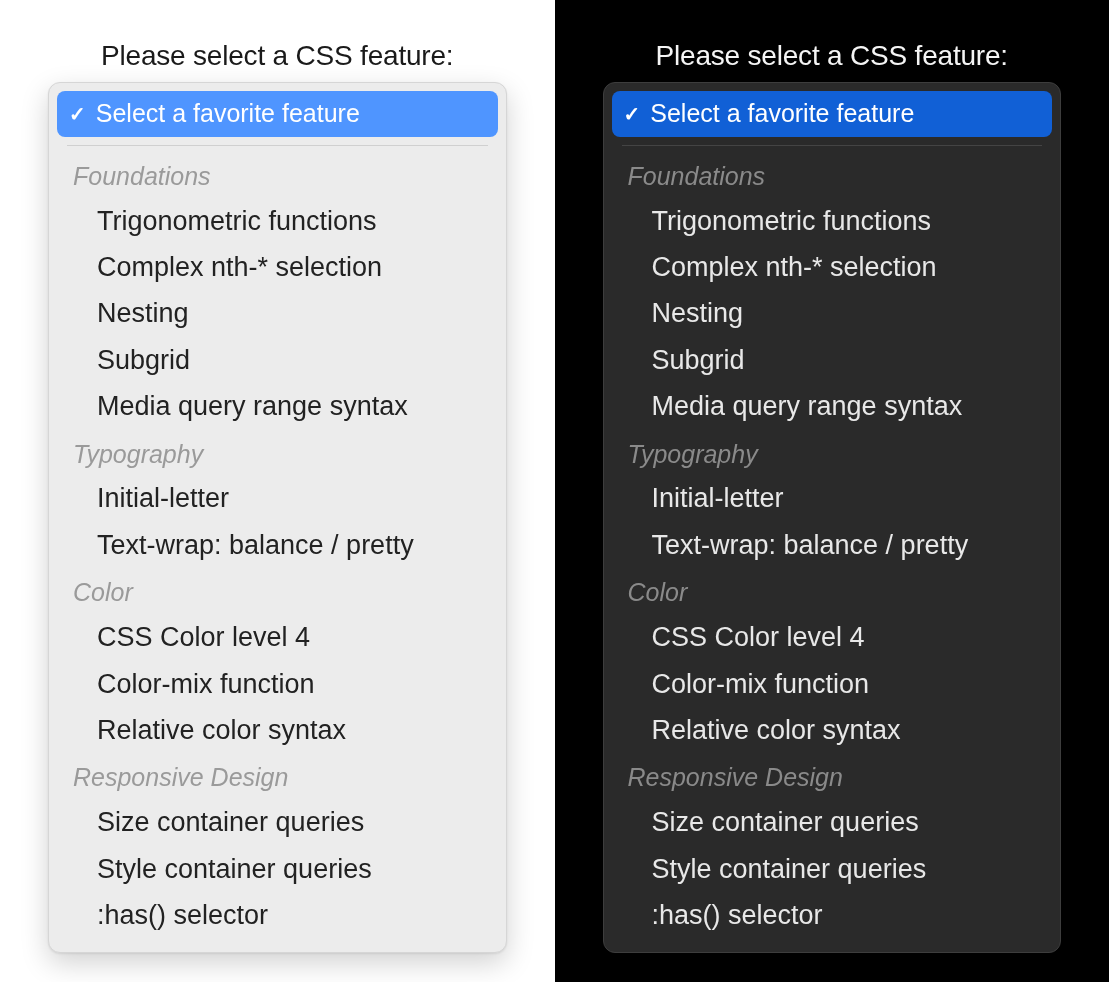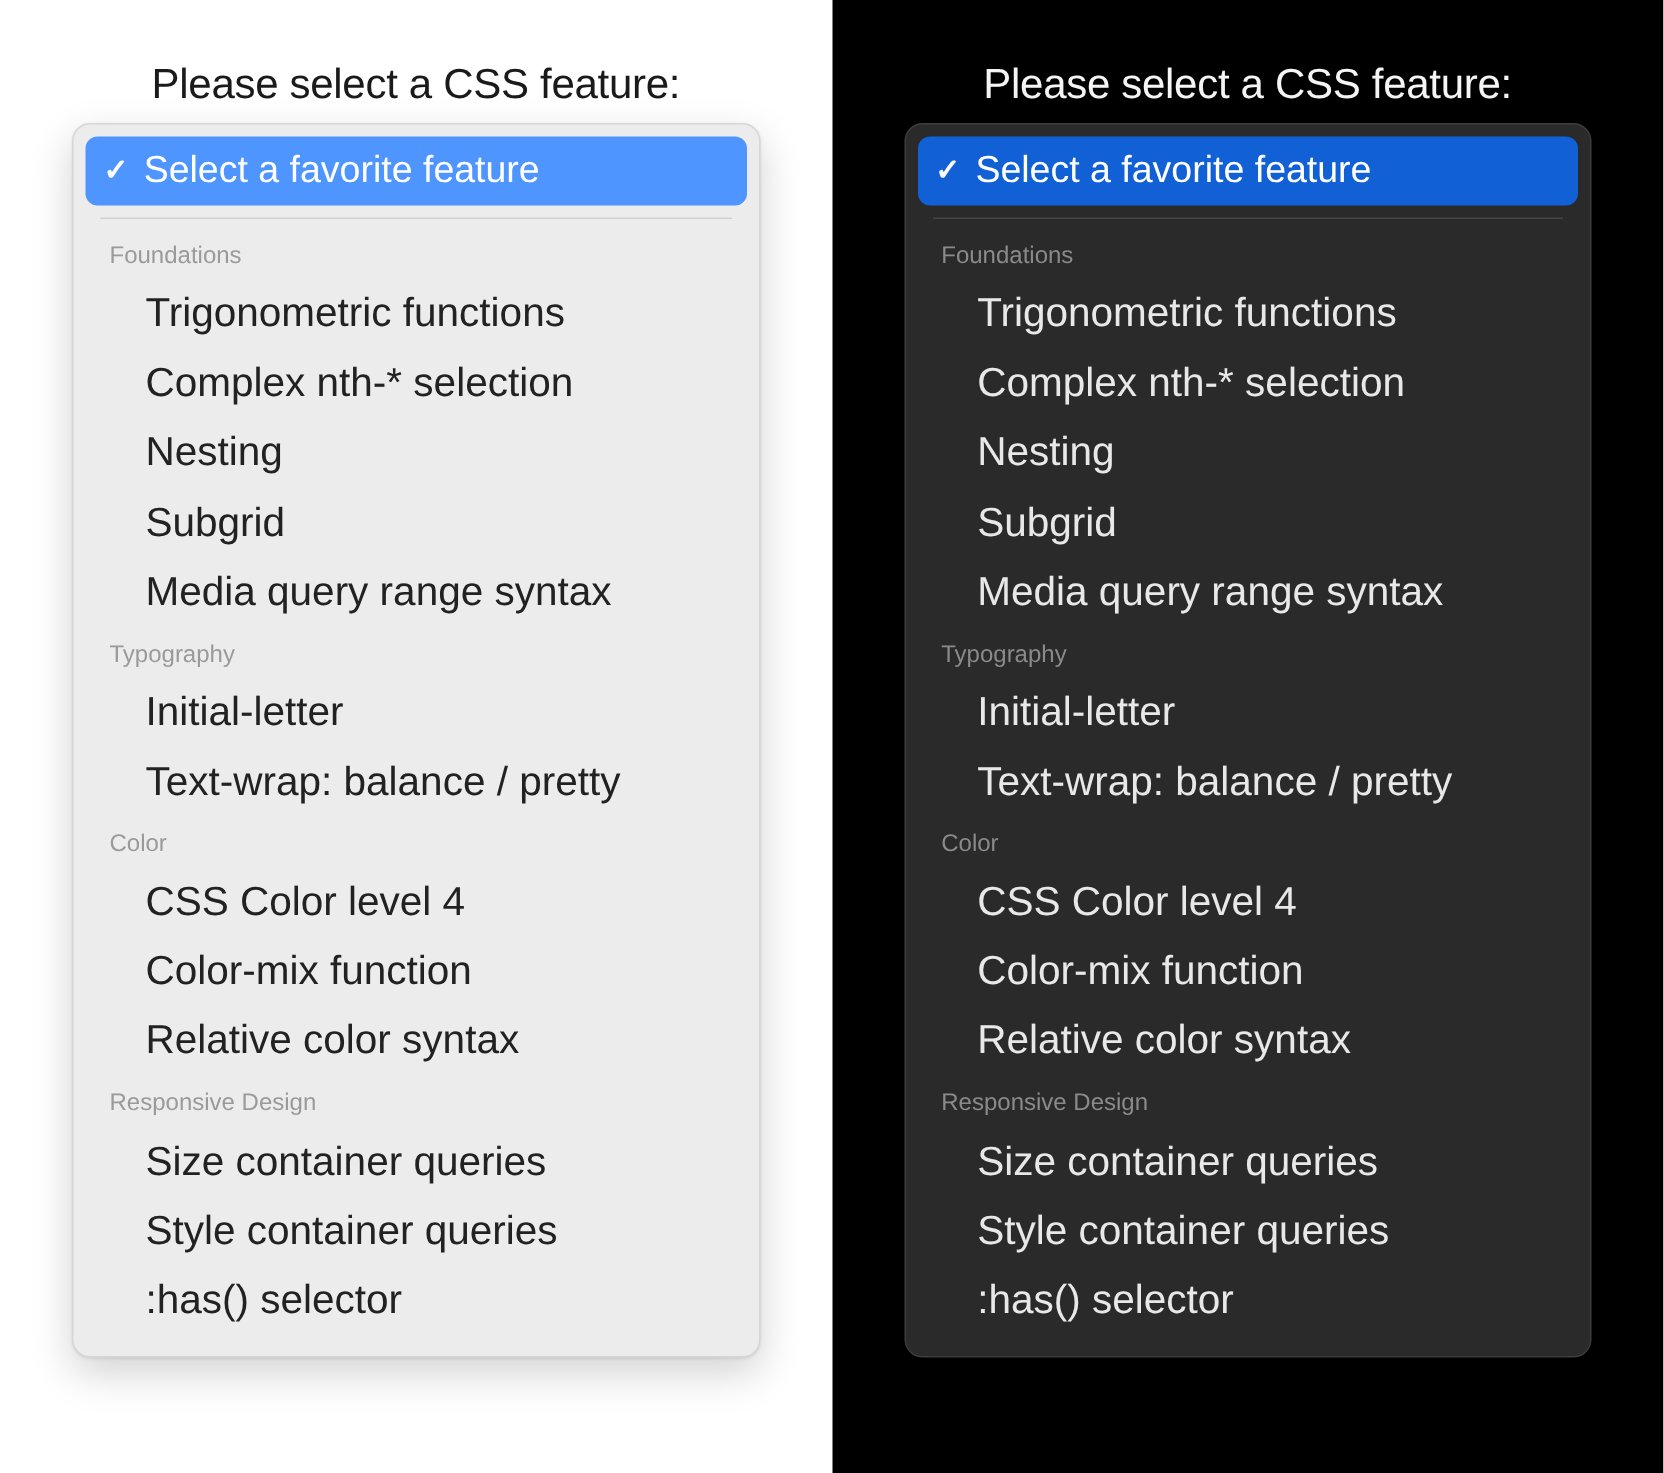--- a/index.html
+++ b/index.html
@@ -80,22 +80,23 @@
     .pane.light .divider {
       background: #d0d0d0;
     }
     .pane.dark .divider {
       background: #444444;
     }
     .group-list {
       padding: 0 6px 6px 6px;
     }
     .group-label {
-      font-size: 16px;
+      font-size: 25px;
       padding: 8px 10px 4px 10px;
+      font-style: italic;
     }
     .pane.light .group-label {
       color: #9a9a9a;
     }
     .pane.dark .group-label {
       color: #8a8a8a;
     }
     .option-item {
       font-size: 27px;
       padding: 5px 10px 5px 34px;

